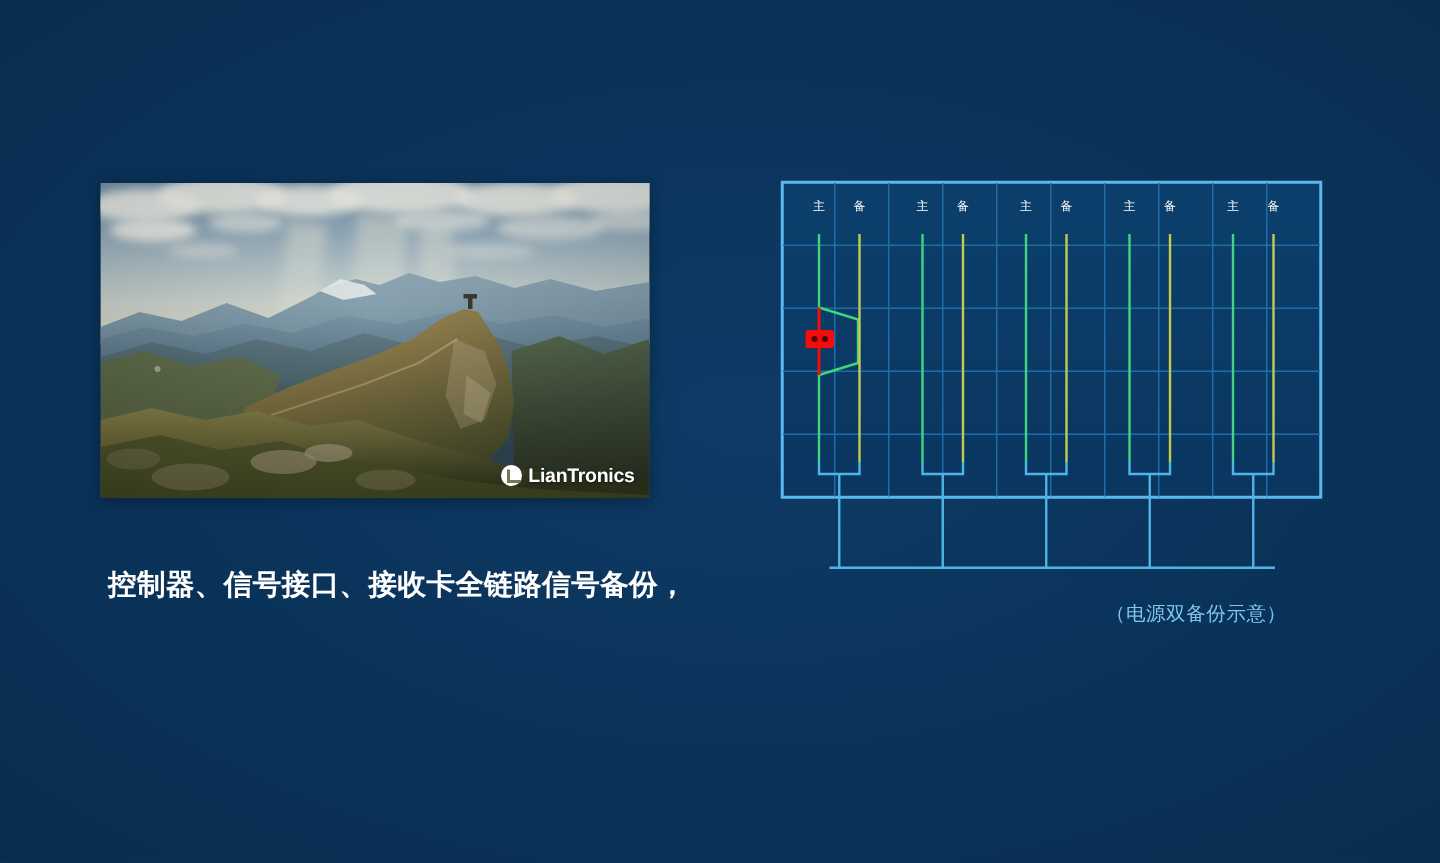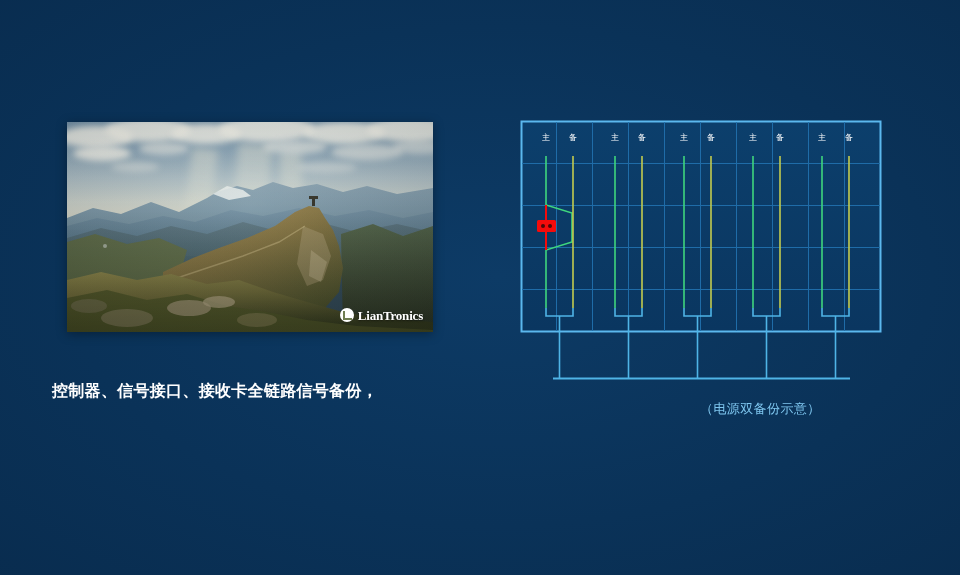--- a/index.html
+++ b/index.html
@@ -56,22 +56,22 @@
     background:
       linear-gradient(180deg, rgba(255,245,215,.10) 0%, rgba(0,0,0,0) 42%, rgba(18,12,4,.22) 100%),
       radial-gradient(ellipse 420px 240px at 50% 40%, rgba(255,240,200,.08), rgba(0,0,0,.26) 100%);
     pointer-events: none;
   }
   #logo {
     position: absolute;
     right: 10px;
     bottom: 8px;
     display: flex;
+    align-items: center;
     gap: 4px;
-    font-family: Liberation Serif, serif;
   }
   #logo .mark {
     width: 14px; height: 14px;
     border-radius: 50%;
     background: #ffffff;
     position: relative;
     flex: 0 0 auto;
   }
   #logo .mark::after {
     content: "";
@@ -86,25 +86,25 @@
     font-size: 13px;
     font-weight: bold;
     letter-spacing: -0.2px;
     text-shadow: 0 1px 2px rgba(0,0,0,.5);
     white-space: nowrap;
   }
 
   
   #left-caption {
     position: absolute;
-    left: 52px;
+    left: 72px;
     top: 380px;
     width: 340px;
     color: #ffffff;
-    font-size: 16px;
+    font-size: 19px;
     font-weight: bold;
     line-height: 22px;
     letter-spacing: .3px;
   }
   #left-caption div { white-space: nowrap; }
 
   
   #diagram-wrap {
     position: absolute;
     left: 520px;
@@ -112,21 +112,21 @@
     width: 362px;
     height: 262px;
   }
   #diagram-svg { display: block; }
 
   #right-caption {
     position: absolute;
     left: 700px;
     top: 400px;
     width: 195px;
-    text-align: left;
+    text-align: center;
     color: #7ec6ef;
     font-size: 13px;
     letter-spacing: .4px;
     white-space: nowrap;
   }
 </style>
 </head>
 <body>
 
 <div id="stage">

